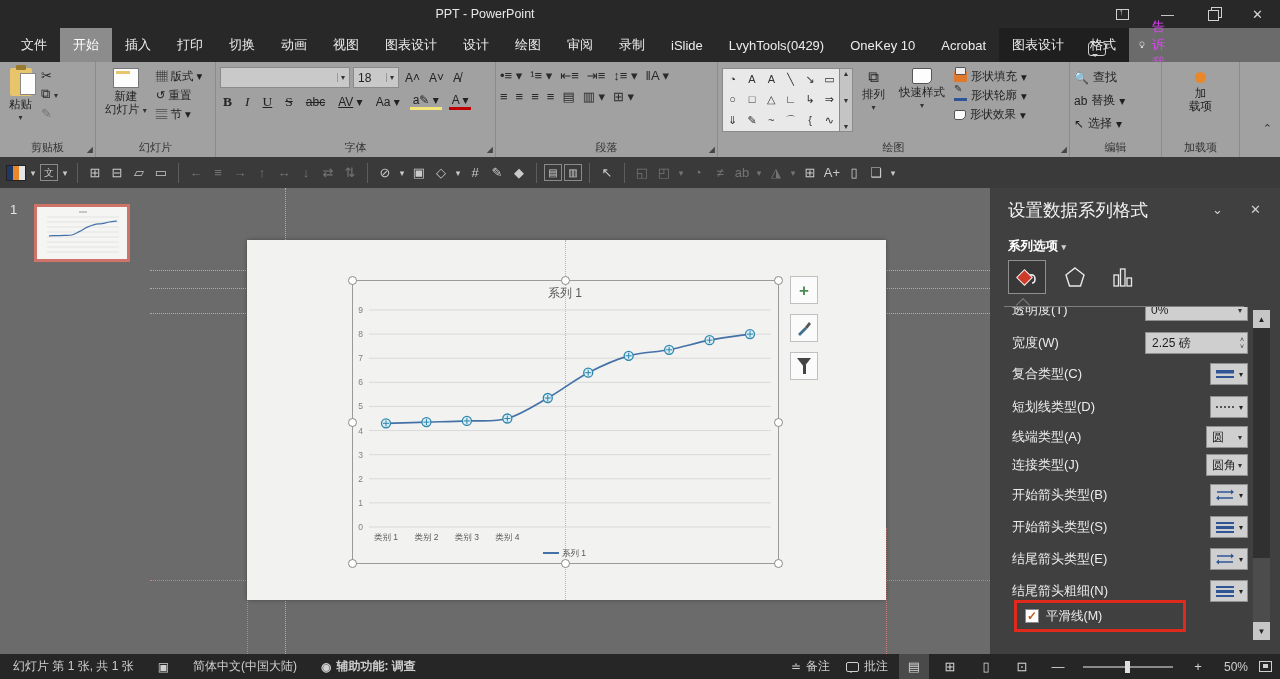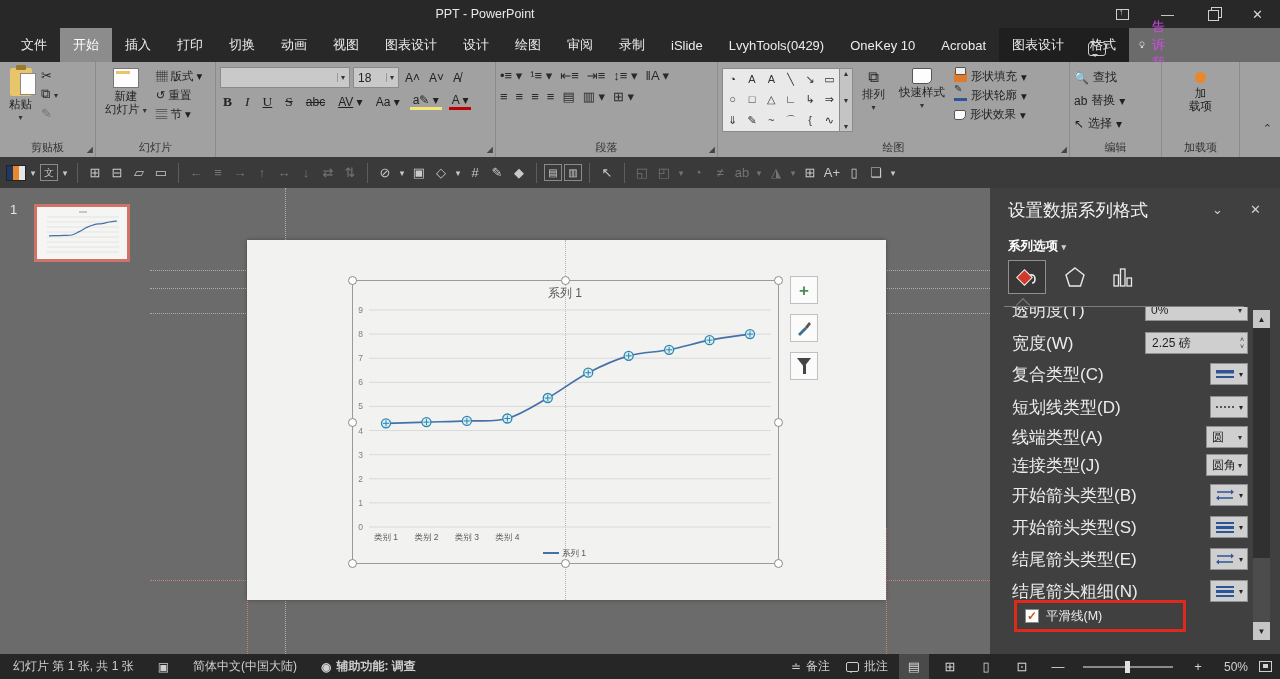--- a/index.html
+++ b/index.html
@@ -118,21 +118,21 @@
   .panel-section { position:absolute; left:18px; top:50px; font-size:12.5px; font-weight:bold; color:#fff; }
   .panel-section .dd-caret { color:#cfcfcf; font-size:9px; }
   .ptabs { position:absolute; left:18px; top:72px; display:flex; gap:10px; }
   .ptab { width:38px; height:34px; display:flex; align-items:center; justify-content:center; }
   .ptab.sel { border:1px solid #8f8f8f; background:#383838; }
   .ptab-underline { position:absolute; left:14px; top:118px; width:240px; border-top:1px solid #7d7d7d; }
   .ptab-notch { position:absolute; left:28px; top:112px; width:10px; height:10px; background:#404040;
                 border-left:1px solid #7d7d7d; border-top:1px solid #7d7d7d; transform:rotate(45deg); }
   .pscroll { position:absolute; left:0; top:119px; width:262px; height:333px; overflow:hidden; }
   .prow { position:absolute; left:22px; width:236px; height:24px; display:flex; align-items:center; justify-content:space-between; }
-  .plabel { font-size:17px; color:#ececec; }
+  .plabel { font-size:13px; color:#ececec; }
   .icon-dd { height:22px; background:#cfcfcf; border:1px solid #909090; display:flex; align-items:center; gap:4px; padding:0 4px; }
   .icon-dd .ddcaret { font-size:8px; color:#222; }
   .text-dd { height:22px; min-width:42px; background:#cfcfcf; border:1px solid #909090; display:flex; align-items:center; justify-content:space-between; padding:0 5px; font-size:12px; color:#1e1e1e; }
   .spin { width:103px; height:22px; background:#cfcfcf; border:1px solid #909090; display:flex; align-items:center; justify-content:space-between; padding:0 0 0 6px; font-size:12px; color:#1e1e1e; }
   .spinarrows { display:flex; flex-direction:column; justify-content:center; font-size:7px; color:#333; padding-right:3px; line-height:7px; font-style:normal; }
   .combo-sm { width:103px; height:22px; background:#cfcfcf; border:1px solid #909090; display:flex; align-items:center; justify-content:space-between; padding:0 5px; font-size:12px; color:#1e1e1e; }
   .chk-row { position:absolute; left:24px; top:412px; width:172px; height:32px; border:3px solid #e0291d; display:flex; align-items:center; padding-left:8px; gap:7px; }
   .chk-box { width:14px; height:14px; background:#fdfdfd; border:1px solid #8a8a8a; display:flex; align-items:center; justify-content:center; color:#c55a11; font-size:12px; font-weight:bold; }
   .chk-label { font-size:12.5px; color:#ececec; }
   .pscrollbar { position:absolute; left:263px; top:122px; width:17px; height:330px; background:#4c4c4c; }
@@ -299,20 +299,21 @@
             <span class="fmt-btn" style="text-decoration:underline">U</span>
             <span class="fmt-btn" style="text-decoration:line-through">S</span>
             <span class="fmt-btn sans" style="text-decoration:line-through">abc</span>
             <span class="fmt-btn sans"><u>AV</u> ▾</span>
             <span class="fmt-btn sans">Aa ▾</span>
             <span class="fmt-btn sans" style="border-bottom:3px solid #f5e67a">a✎ ▾</span>
             <span class="fmt-btn sans" style="border-bottom:3px solid #c00000">A ▾</span>
           </div>
         </div>
       </div>
+      <div class="rlabel">字体</div>
       <span class="launcher">◢</span>
     </div>
 
     <div class="rgroup" style="width:222px">
       <div class="rbody">
         <div class="pgrid">
           <div class="pline">
             <span>•≡ ▾</span>
             <span>¹≡ ▾</span>
             <span>⇤≡</span>

